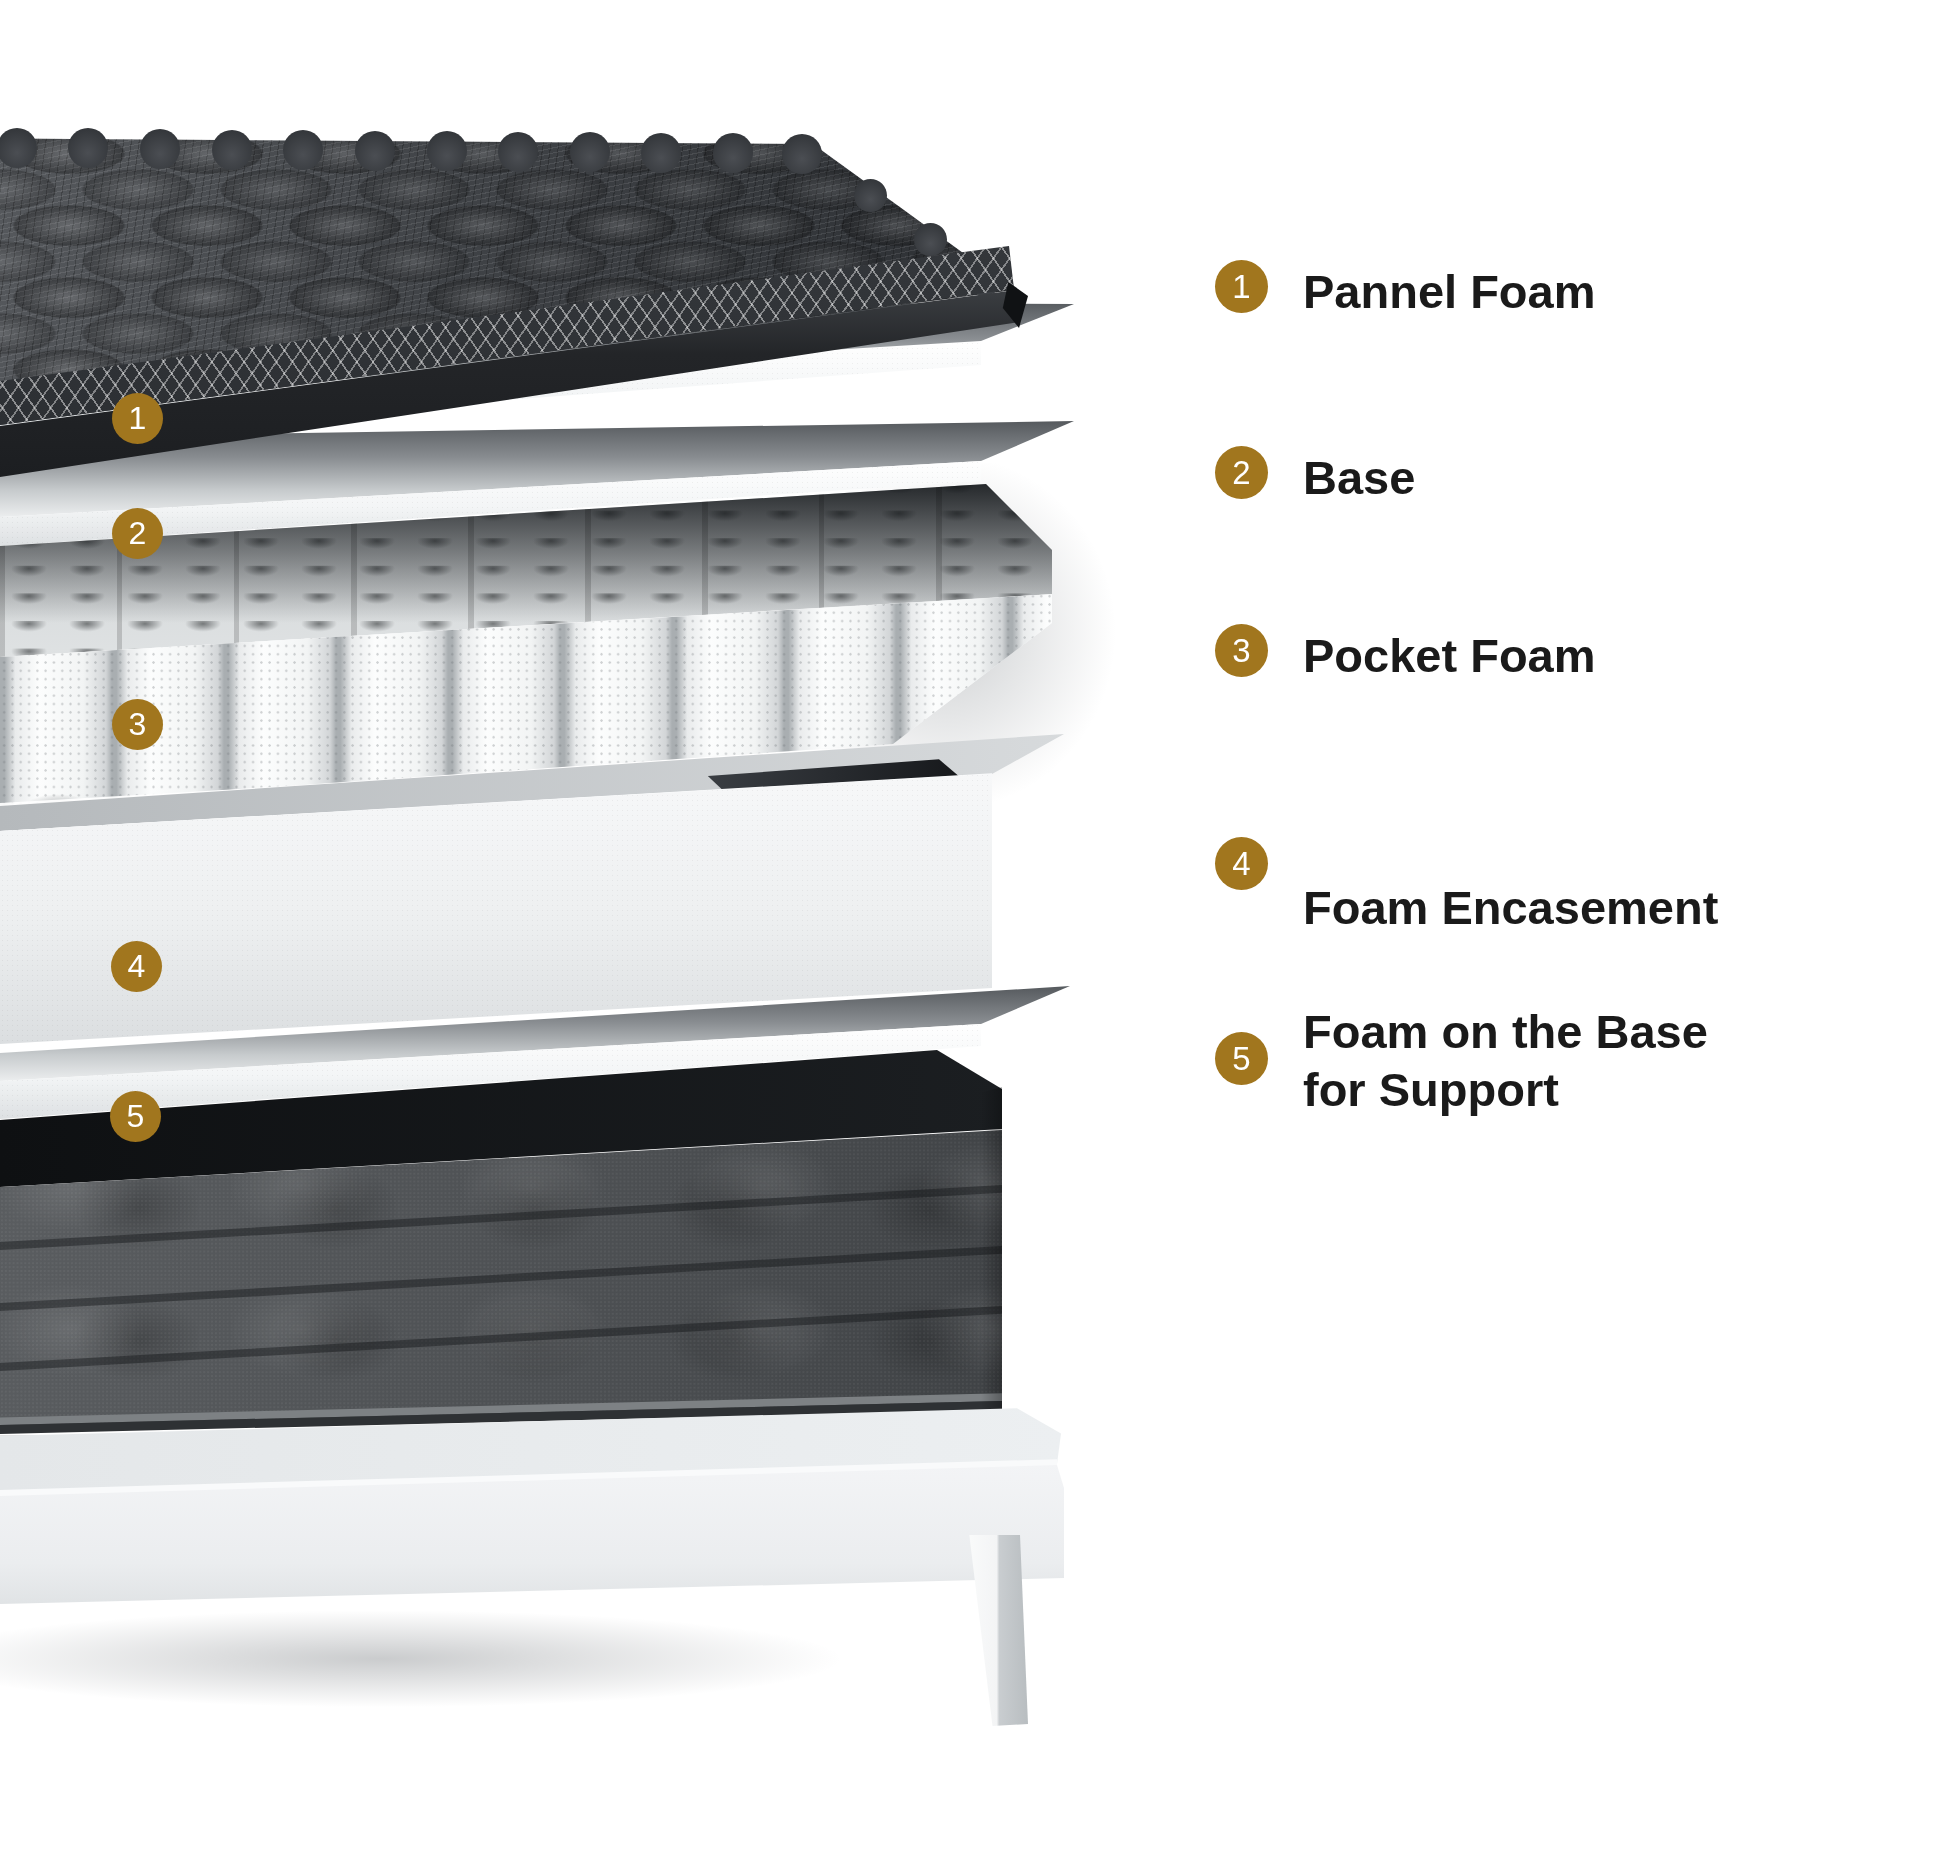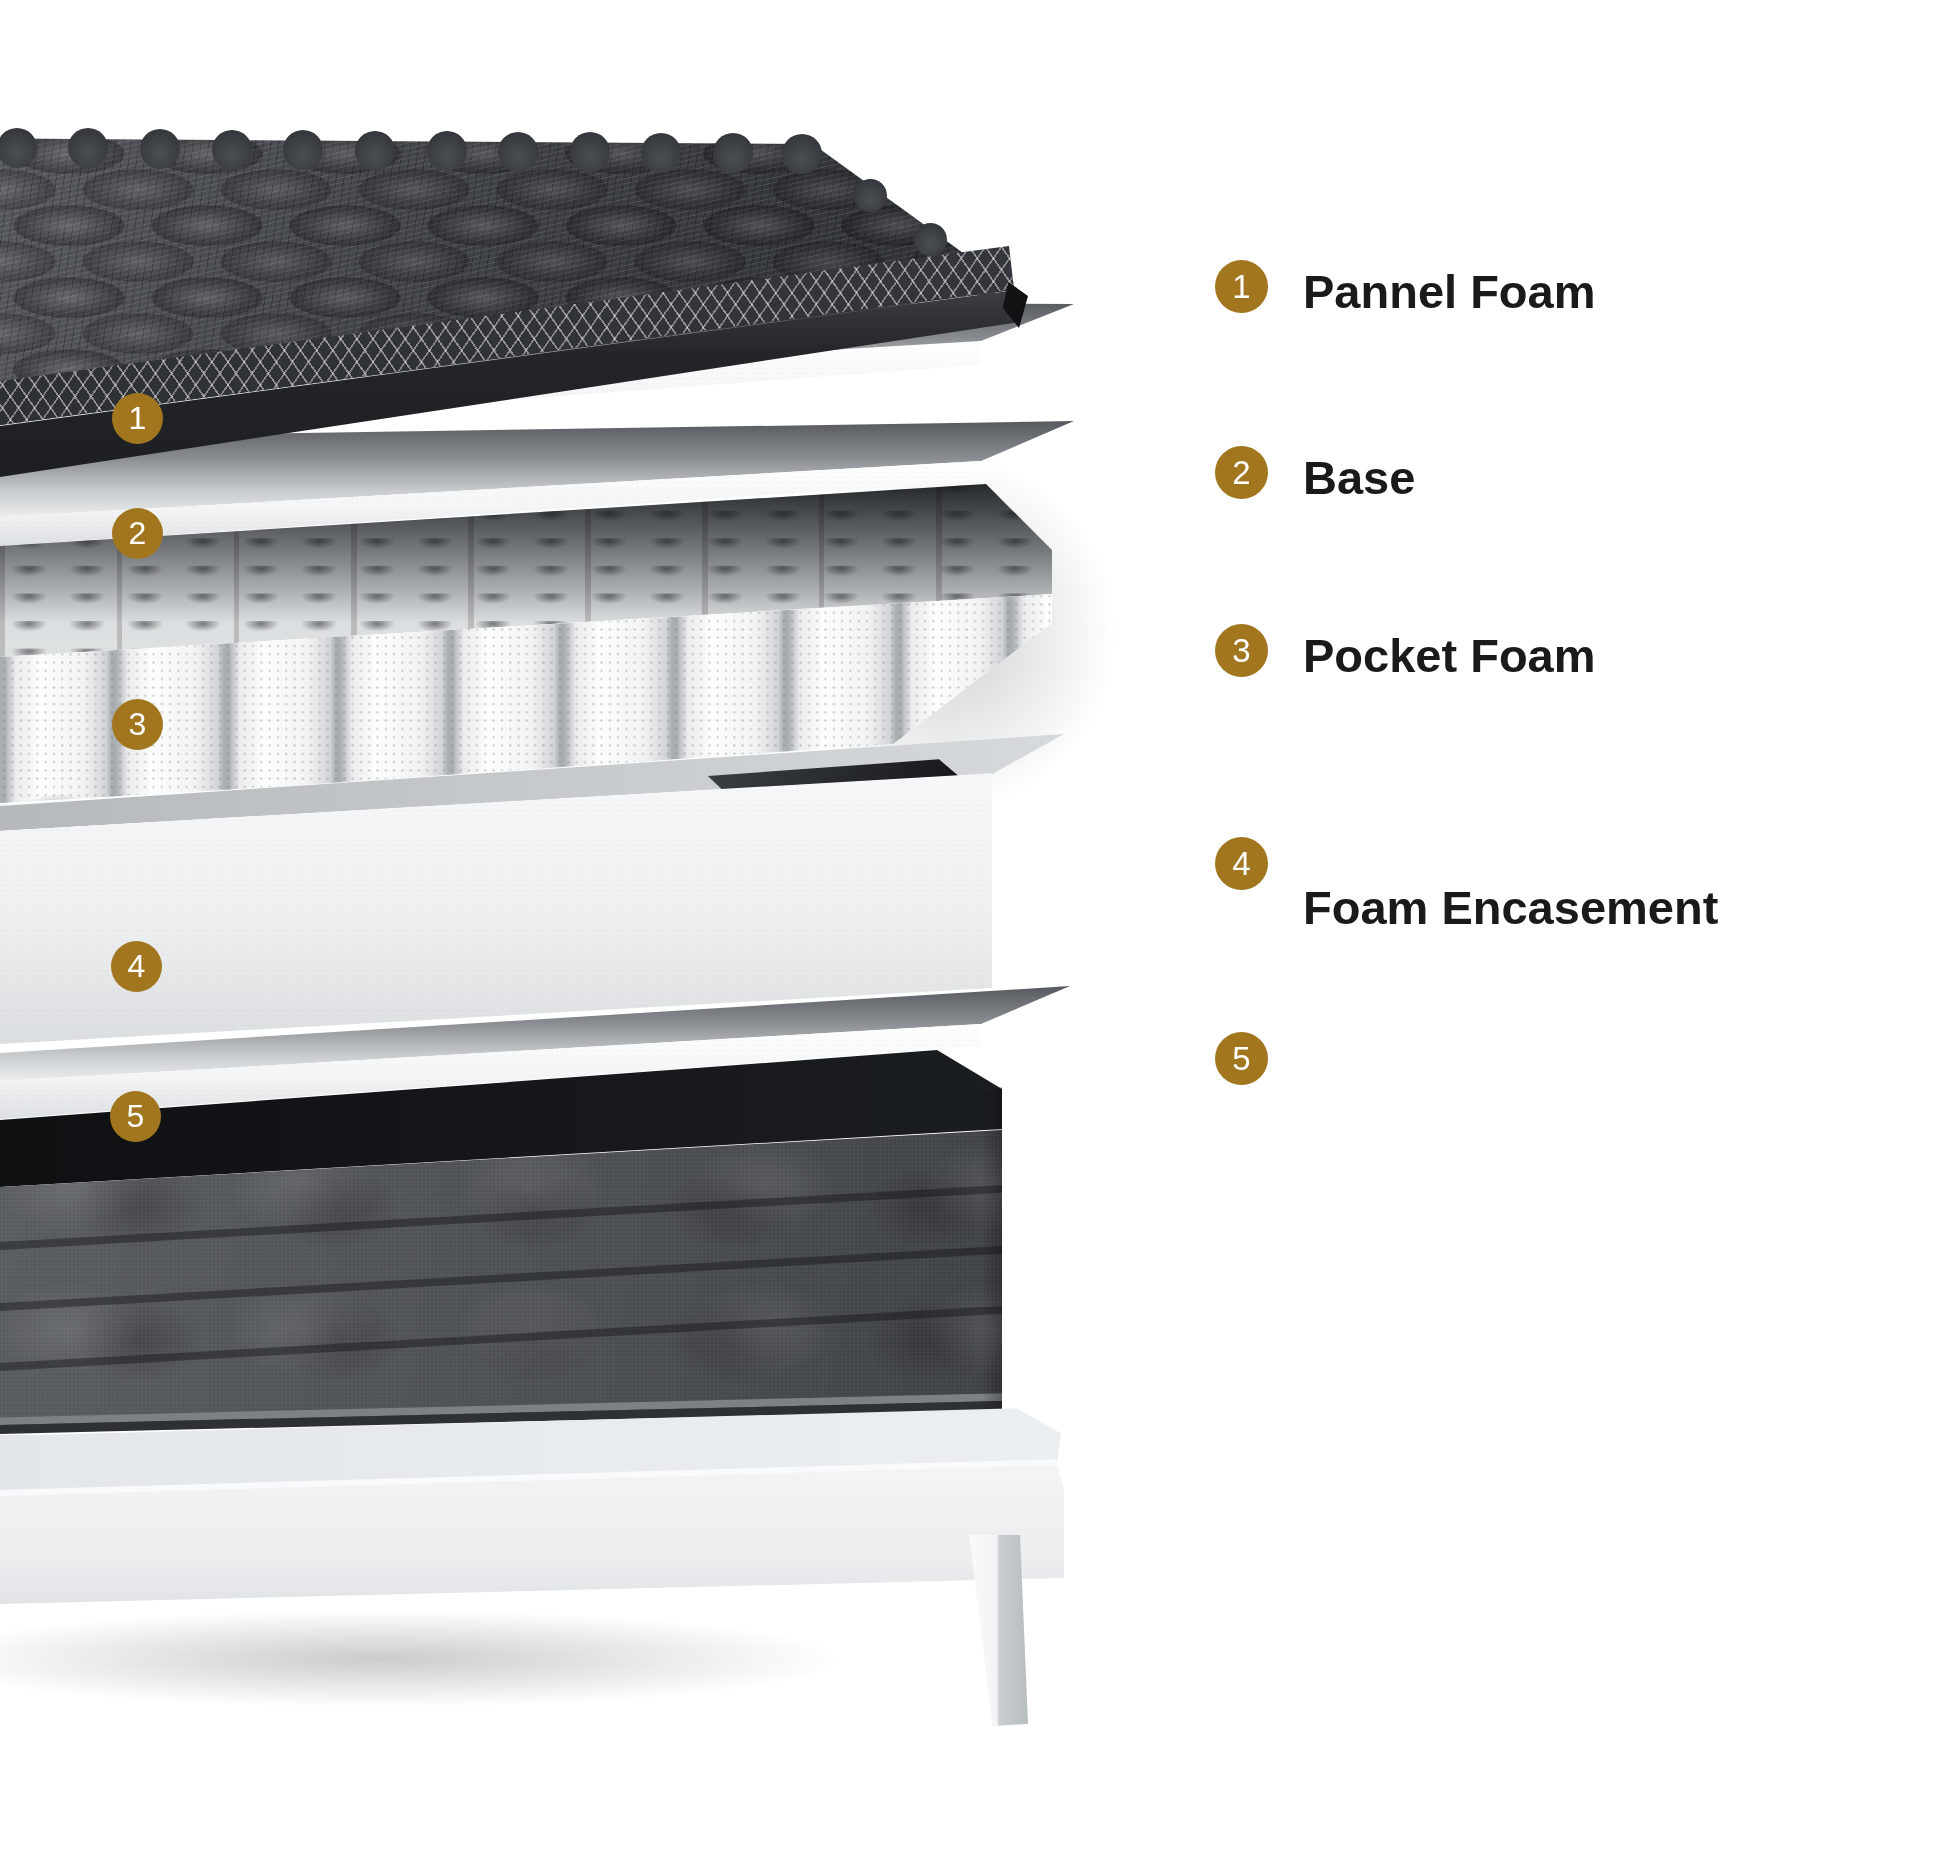--- a/index.html
+++ b/index.html
@@ -288,16 +288,18 @@
 
     <div class="abs badge legend-badge" style="left: 1215px; top: 837px; background: rgb(161, 118, 30);">
         <span>4</span>
       </div>
     <div class="legend-label" style="top: 879px; color: rgb(26, 26, 26);">Foam Encasement</div>
 
     <div class="abs badge legend-badge" style="left: 1215px; top: 1032px; background: rgb(161, 118, 30);">
         <span>5</span>
       </div>
     <div class="legend-label" style="top: 1003px; color: rgb(26, 26, 26);">
+      <div>Foam on the Base</div>
+      <div>for Support</div>
     </div>
   </div>
 </div>
 
 
 </body></html>

